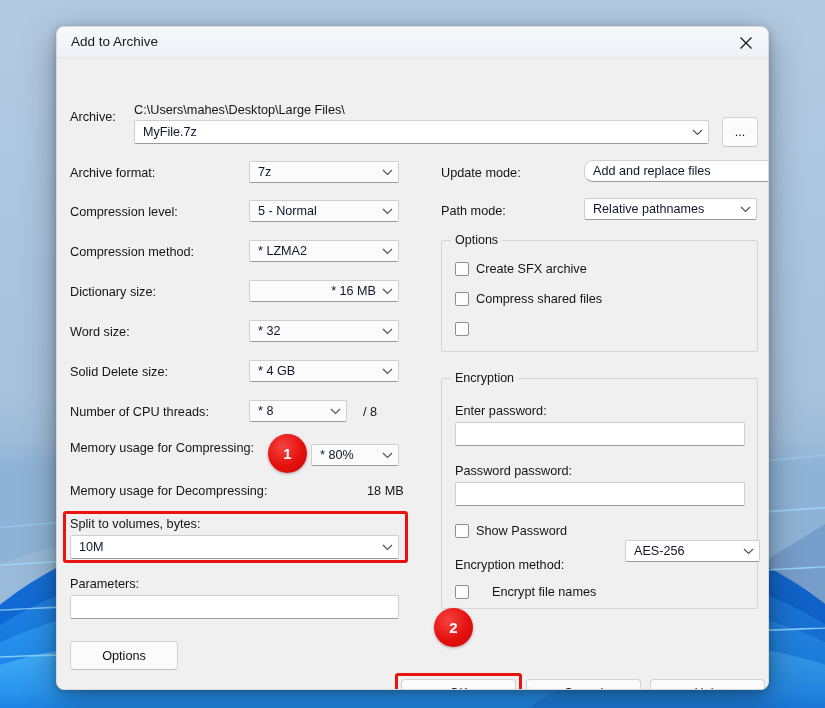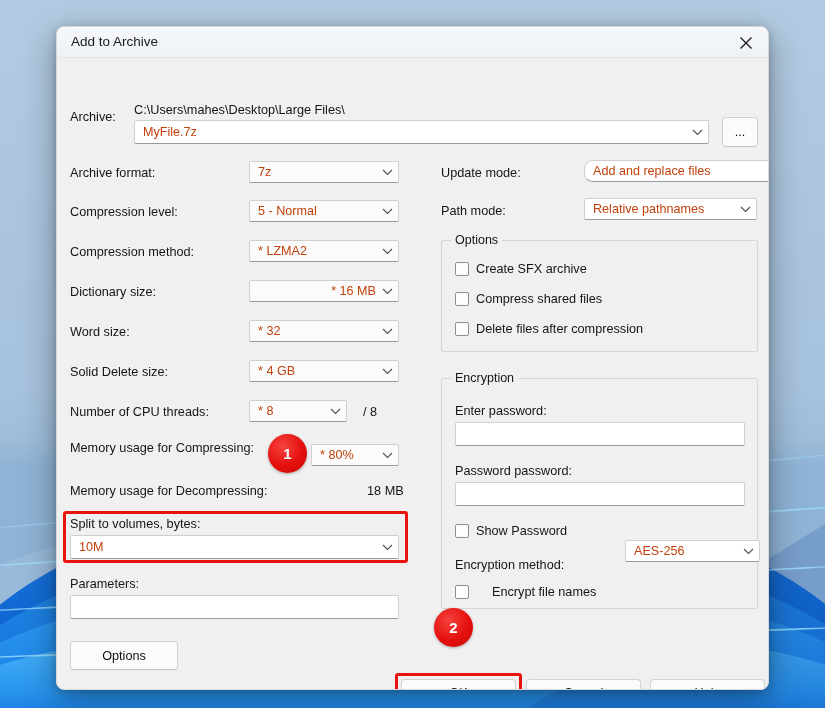--- a/index.html
+++ b/index.html
@@ -104,21 +104,21 @@
     border-radius: 2px;
     height: 22px;
     display: flex;
     align-items: center;
     cursor: pointer;
   }
   .combo .val {
     flex: 1;
     padding-left: 8px;
     font-size: 12.6px;
-    color: #c2410c;
+    color: #0f172a;
     white-space: nowrap;
     overflow: hidden;
   }
   .combo .chev {
     width: 22px;
     display: flex; align-items: center; justify-content: center;
     color: #6b6b6b;
   }
   .combo.white { background: #ffffff; }
 
@@ -370,21 +370,20 @@
     <div class="cbrow" style="left:398px; top:204px;">
       <div class="cbox"></div>
       <span>Create SFX archive</span>
     </div>
     <div class="cbrow" style="left:398px; top:234px;">
       <div class="cbox"></div>
       <span>Compress shared files</span>
     </div>
     <div class="cbrow" style="left:398px; top:264px;">
       <div class="cbox"></div>
-      <span>Delete files after compression</span>
     </div>
 
     <div class="group" style="left:384px; top:320px; width:317px; height:231px;padding-left:22px;">
       <div class="group-title">Encryption</div>
     </div>
     <div class="lbl" style="left:398px; top:346px;">Enter password:</div>
     <div class="txtin" style="left:398px; top:364px; width:290px; height:24px;"></div>
 
     <div class="lbl" style="left:398px; top:406px;">Password password:</div>
     <div class="txtin" style="left:398px; top:424px; width:290px; height:24px;"></div>

